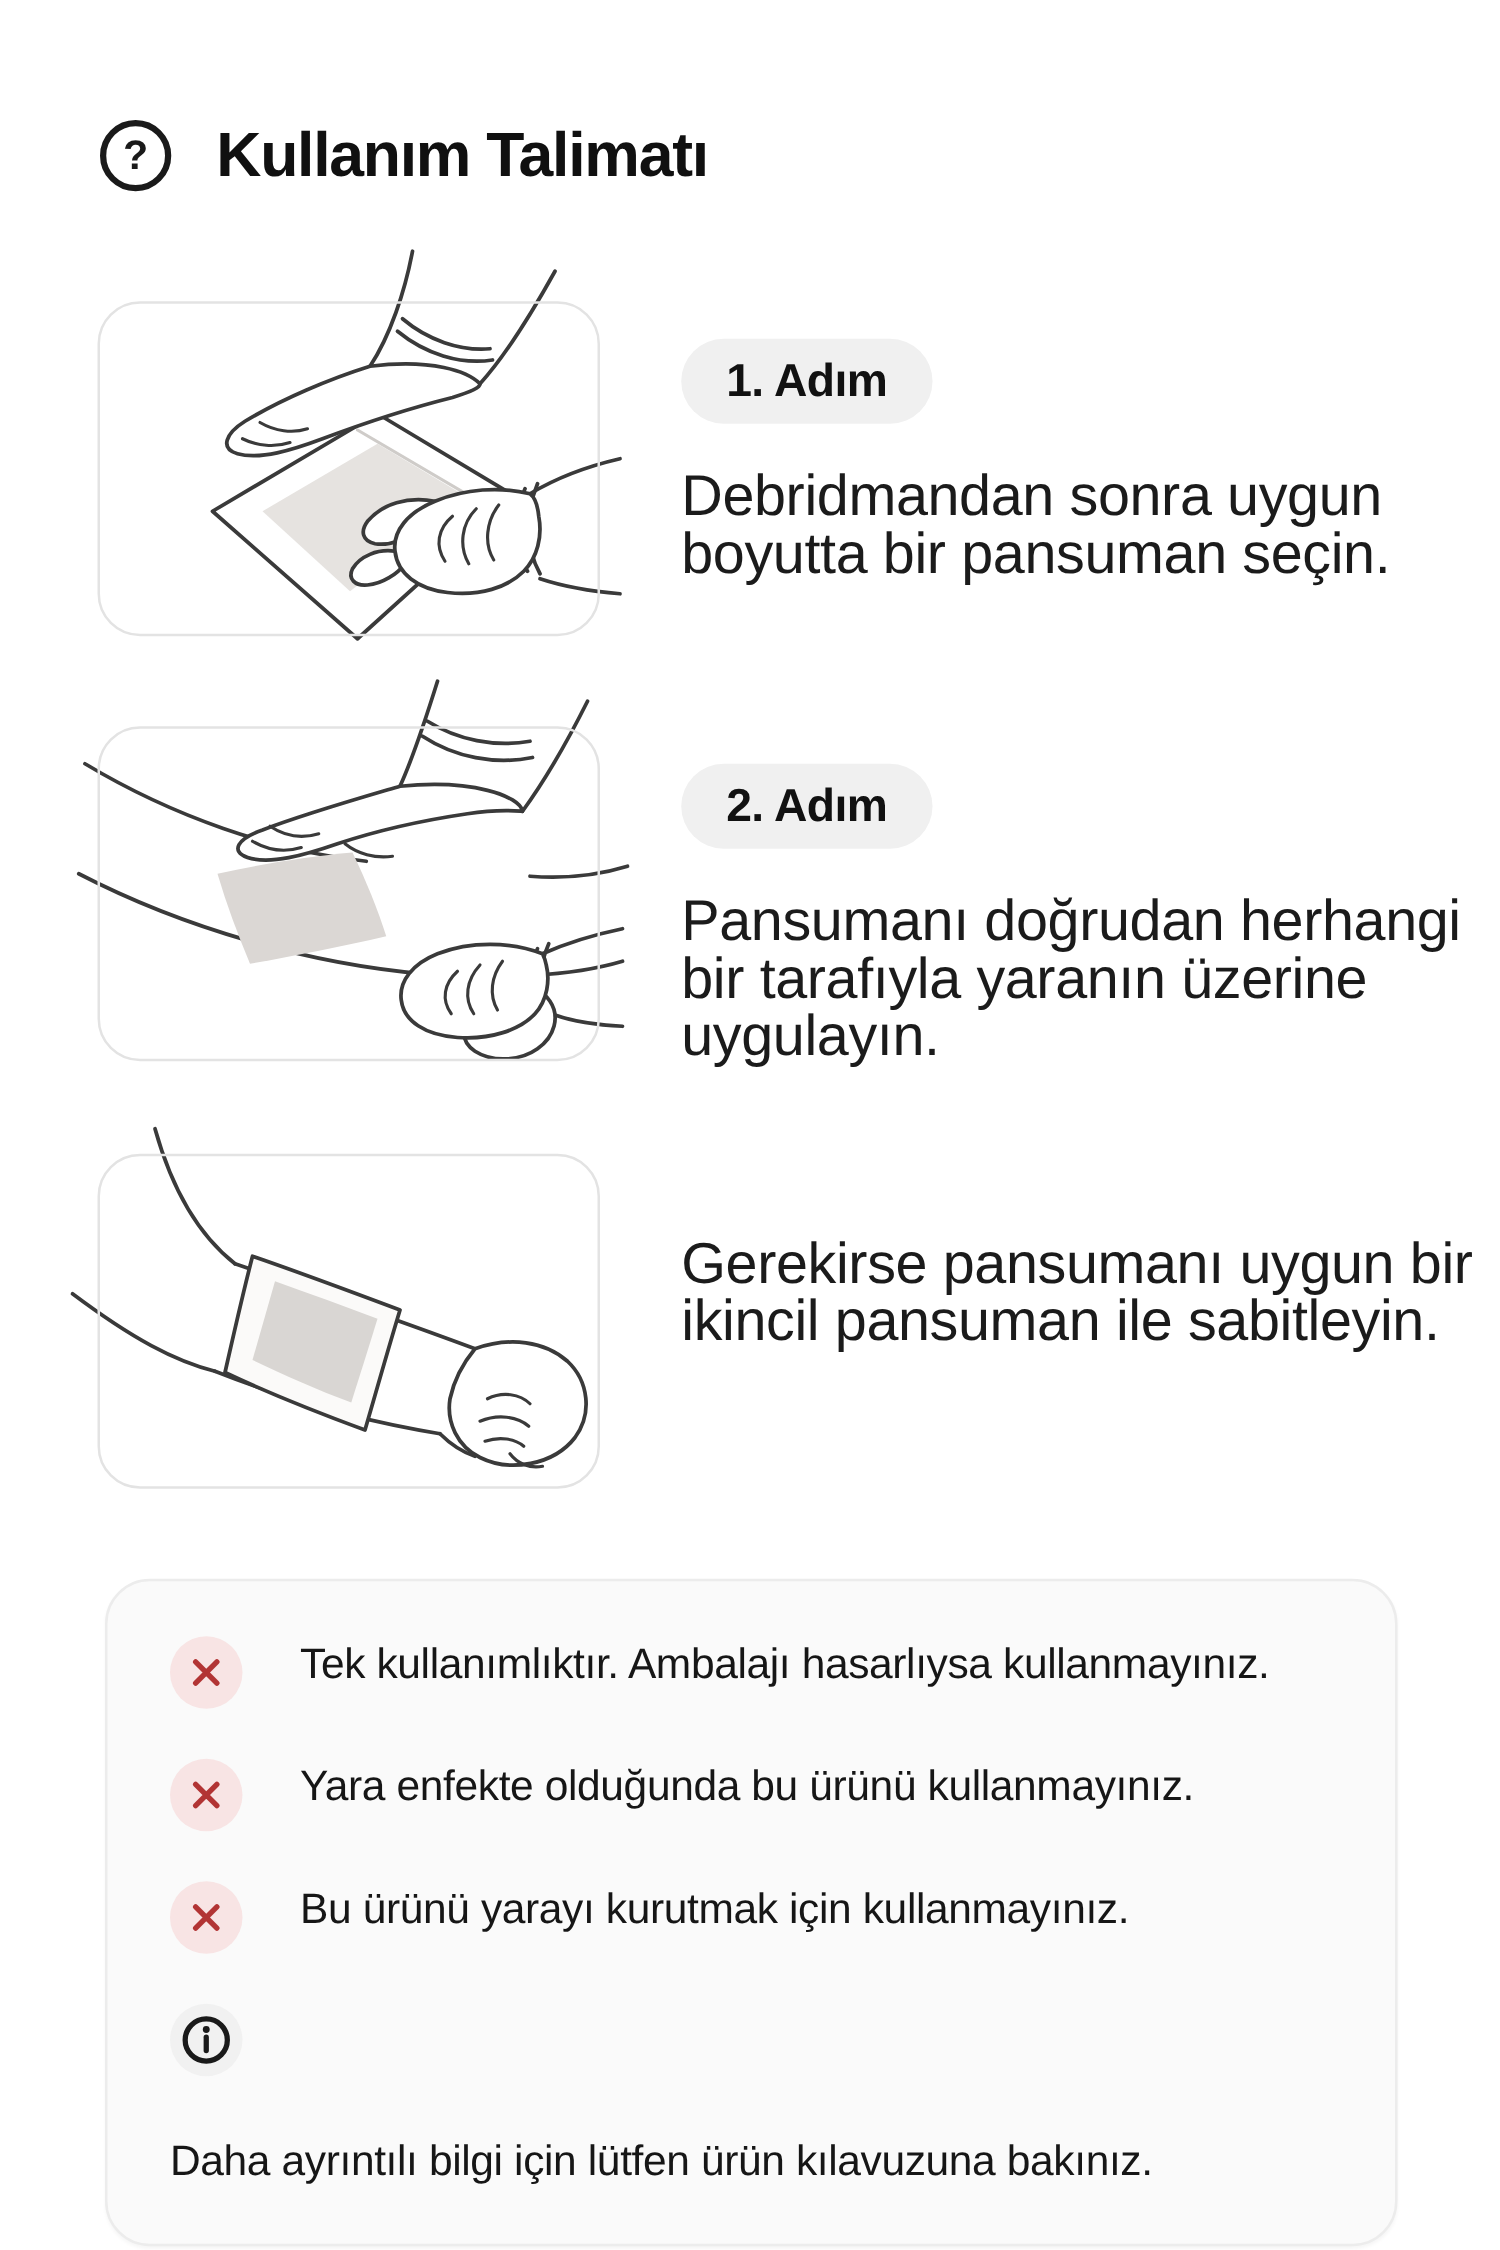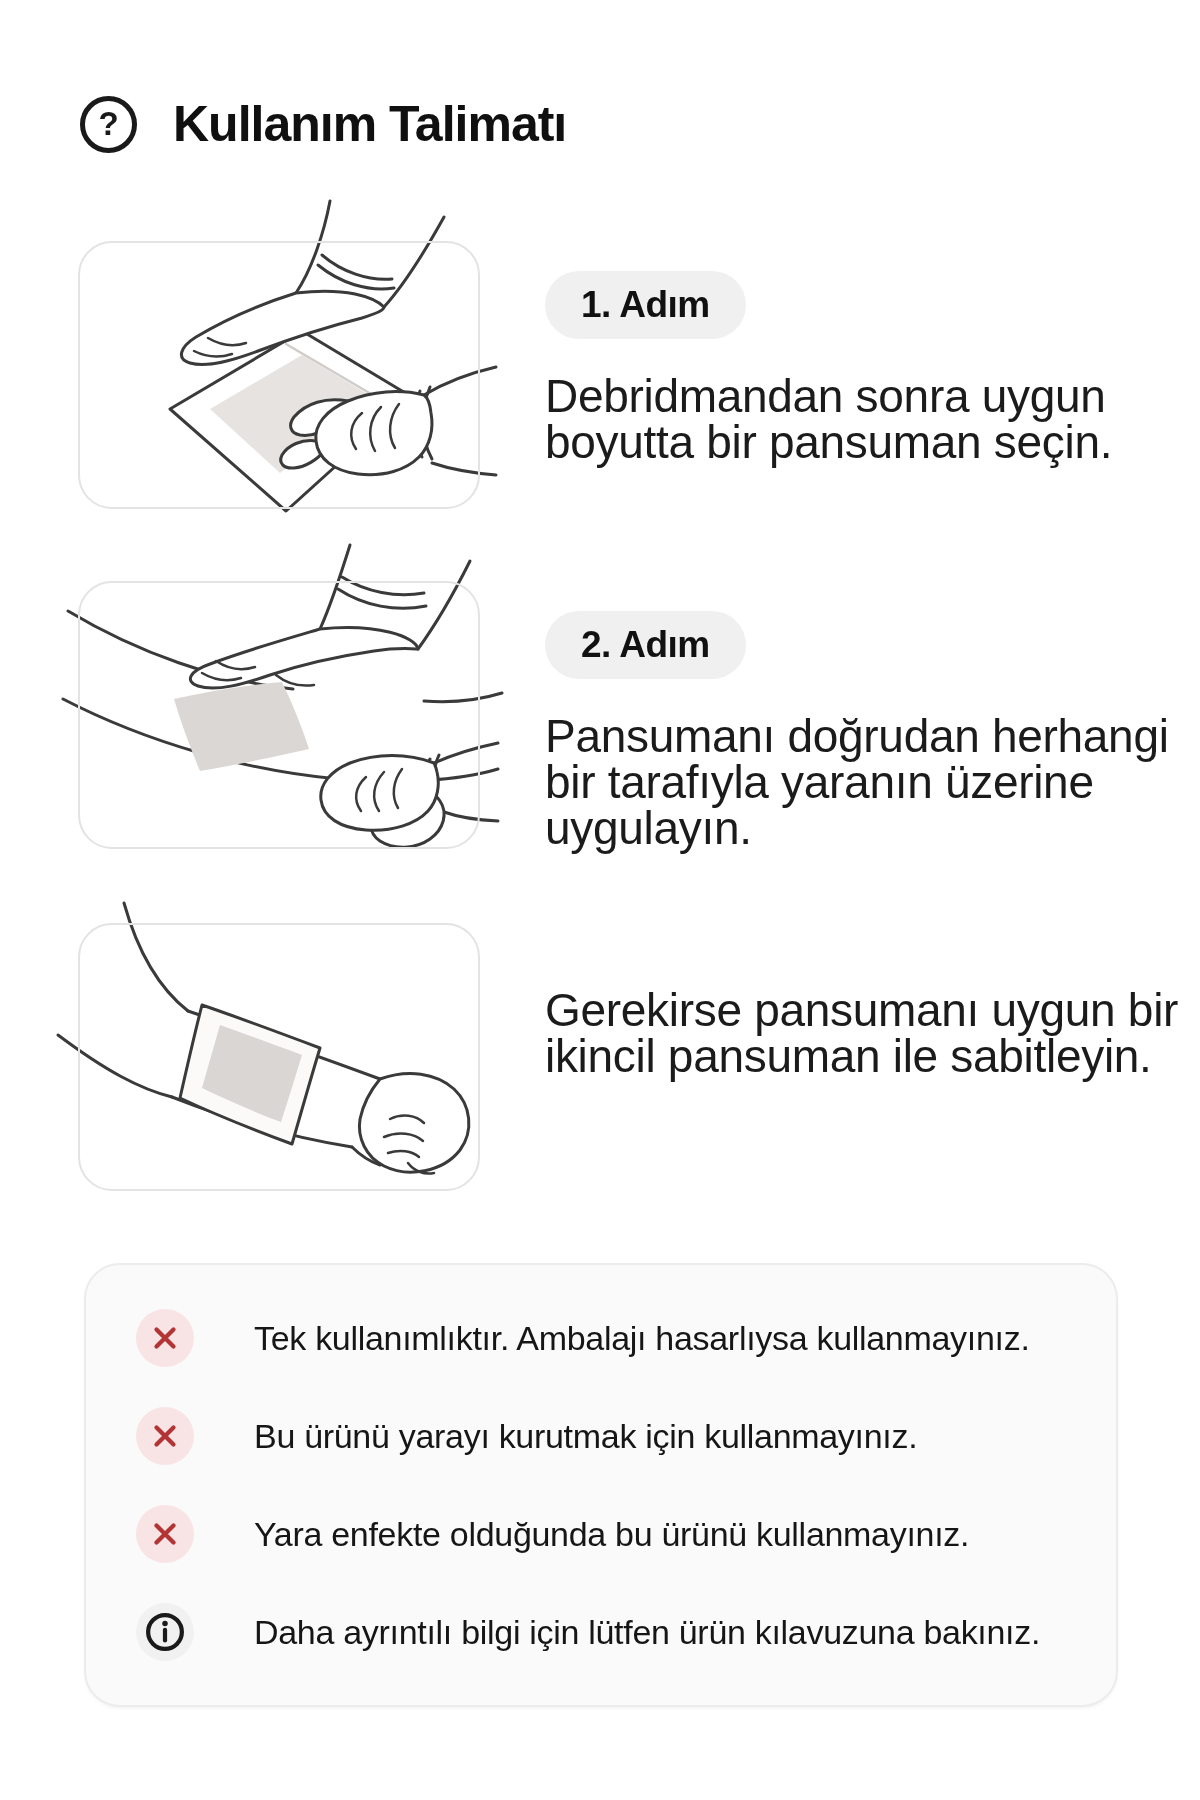--- a/index.html
+++ b/index.html
@@ -41,22 +41,22 @@
     margin:34px 0 0 0;font-size:46px;line-height:46px;color:#1b1b1b;
     white-space:pre-line;letter-spacing:-0.3px;
   }
 
   
   .warnings{
     margin:71px 0 0 84px;width:1034px;box-sizing:border-box;
     background:#fafafa;border:2px solid #ececec;border-radius:36px;
     padding:44px 50px;box-shadow:0 2px 3px rgba(0,0,0,0.04);
   }
-  .wrow{display:flex;align-items:center;gap:60px;margin-bottom:40px;}
-  .wrow:last-child{margin-bottom:0;}
+  .wrow{display:flex;gap:46px;margin-bottom:40px;}
+  .wrow:last-child{margin-bottom:0;flex-direction:column;}
   .wicon{
     width:58px;height:58px;border-radius:50%;flex:0 0 auto;
     display:flex;align-items:center;justify-content:center;
   }
   .wicon.x{background:#f8e4e4;}
   .wicon.info{background:#f1f1f1;}
   .wrow p{margin:0;font-size:34px;line-height:44px;color:#161616;letter-spacing:-0.3px;}
 
   
   .art{stroke:#3a3a3a;stroke-width:3;fill:none;stroke-linecap:round;stroke-linejoin:round;}
@@ -199,30 +199,30 @@
       </span>
       <p>Tek kullanımlıktır. Ambalajı hasarlıysa kullanmayınız.</p>
     </div>
 
     <div class="wrow">
       <span class="wicon x">
         <svg width="30" height="30" viewBox="0 0 24 24">
           <path d="M5.2,5.2 L18.8,18.8 M18.8,5.2 L5.2,18.8" stroke="#b23434" stroke-width="3.4" stroke-linecap="round" fill="none"></path>
         </svg>
       </span>
-      <p>Bu ürünü yarayı kurutmak için kullanmayınız.</p>
+      <p>Yara enfekte olduğunda bu ürünü kullanmayınız.</p>
     </div>
 
     <div class="wrow">
       <span class="wicon x">
         <svg width="30" height="30" viewBox="0 0 24 24">
           <path d="M5.2,5.2 L18.8,18.8 M18.8,5.2 L5.2,18.8" stroke="#b23434" stroke-width="3.4" stroke-linecap="round" fill="none"></path>
         </svg>
       </span>
-      <p>Yara enfekte olduğunda bu ürünü kullanmayınız.</p>
+      <p>Bu ürünü yarayı kurutmak için kullanmayınız.</p>
     </div>
 
     <div class="wrow">
       <span class="wicon info">
         <svg width="44" height="44" viewBox="0 0 24 24">
           <circle cx="12" cy="12" r="9.2" stroke="#1a1a1a" stroke-width="2.3" fill="none"></circle>
           <line x1="12" y1="10.8" x2="12" y2="16.6" stroke="#1a1a1a" stroke-width="2.3" stroke-linecap="round"></line>
           <circle cx="12" cy="7.4" r="1.5" fill="#1a1a1a"></circle>
         </svg>
       </span>

